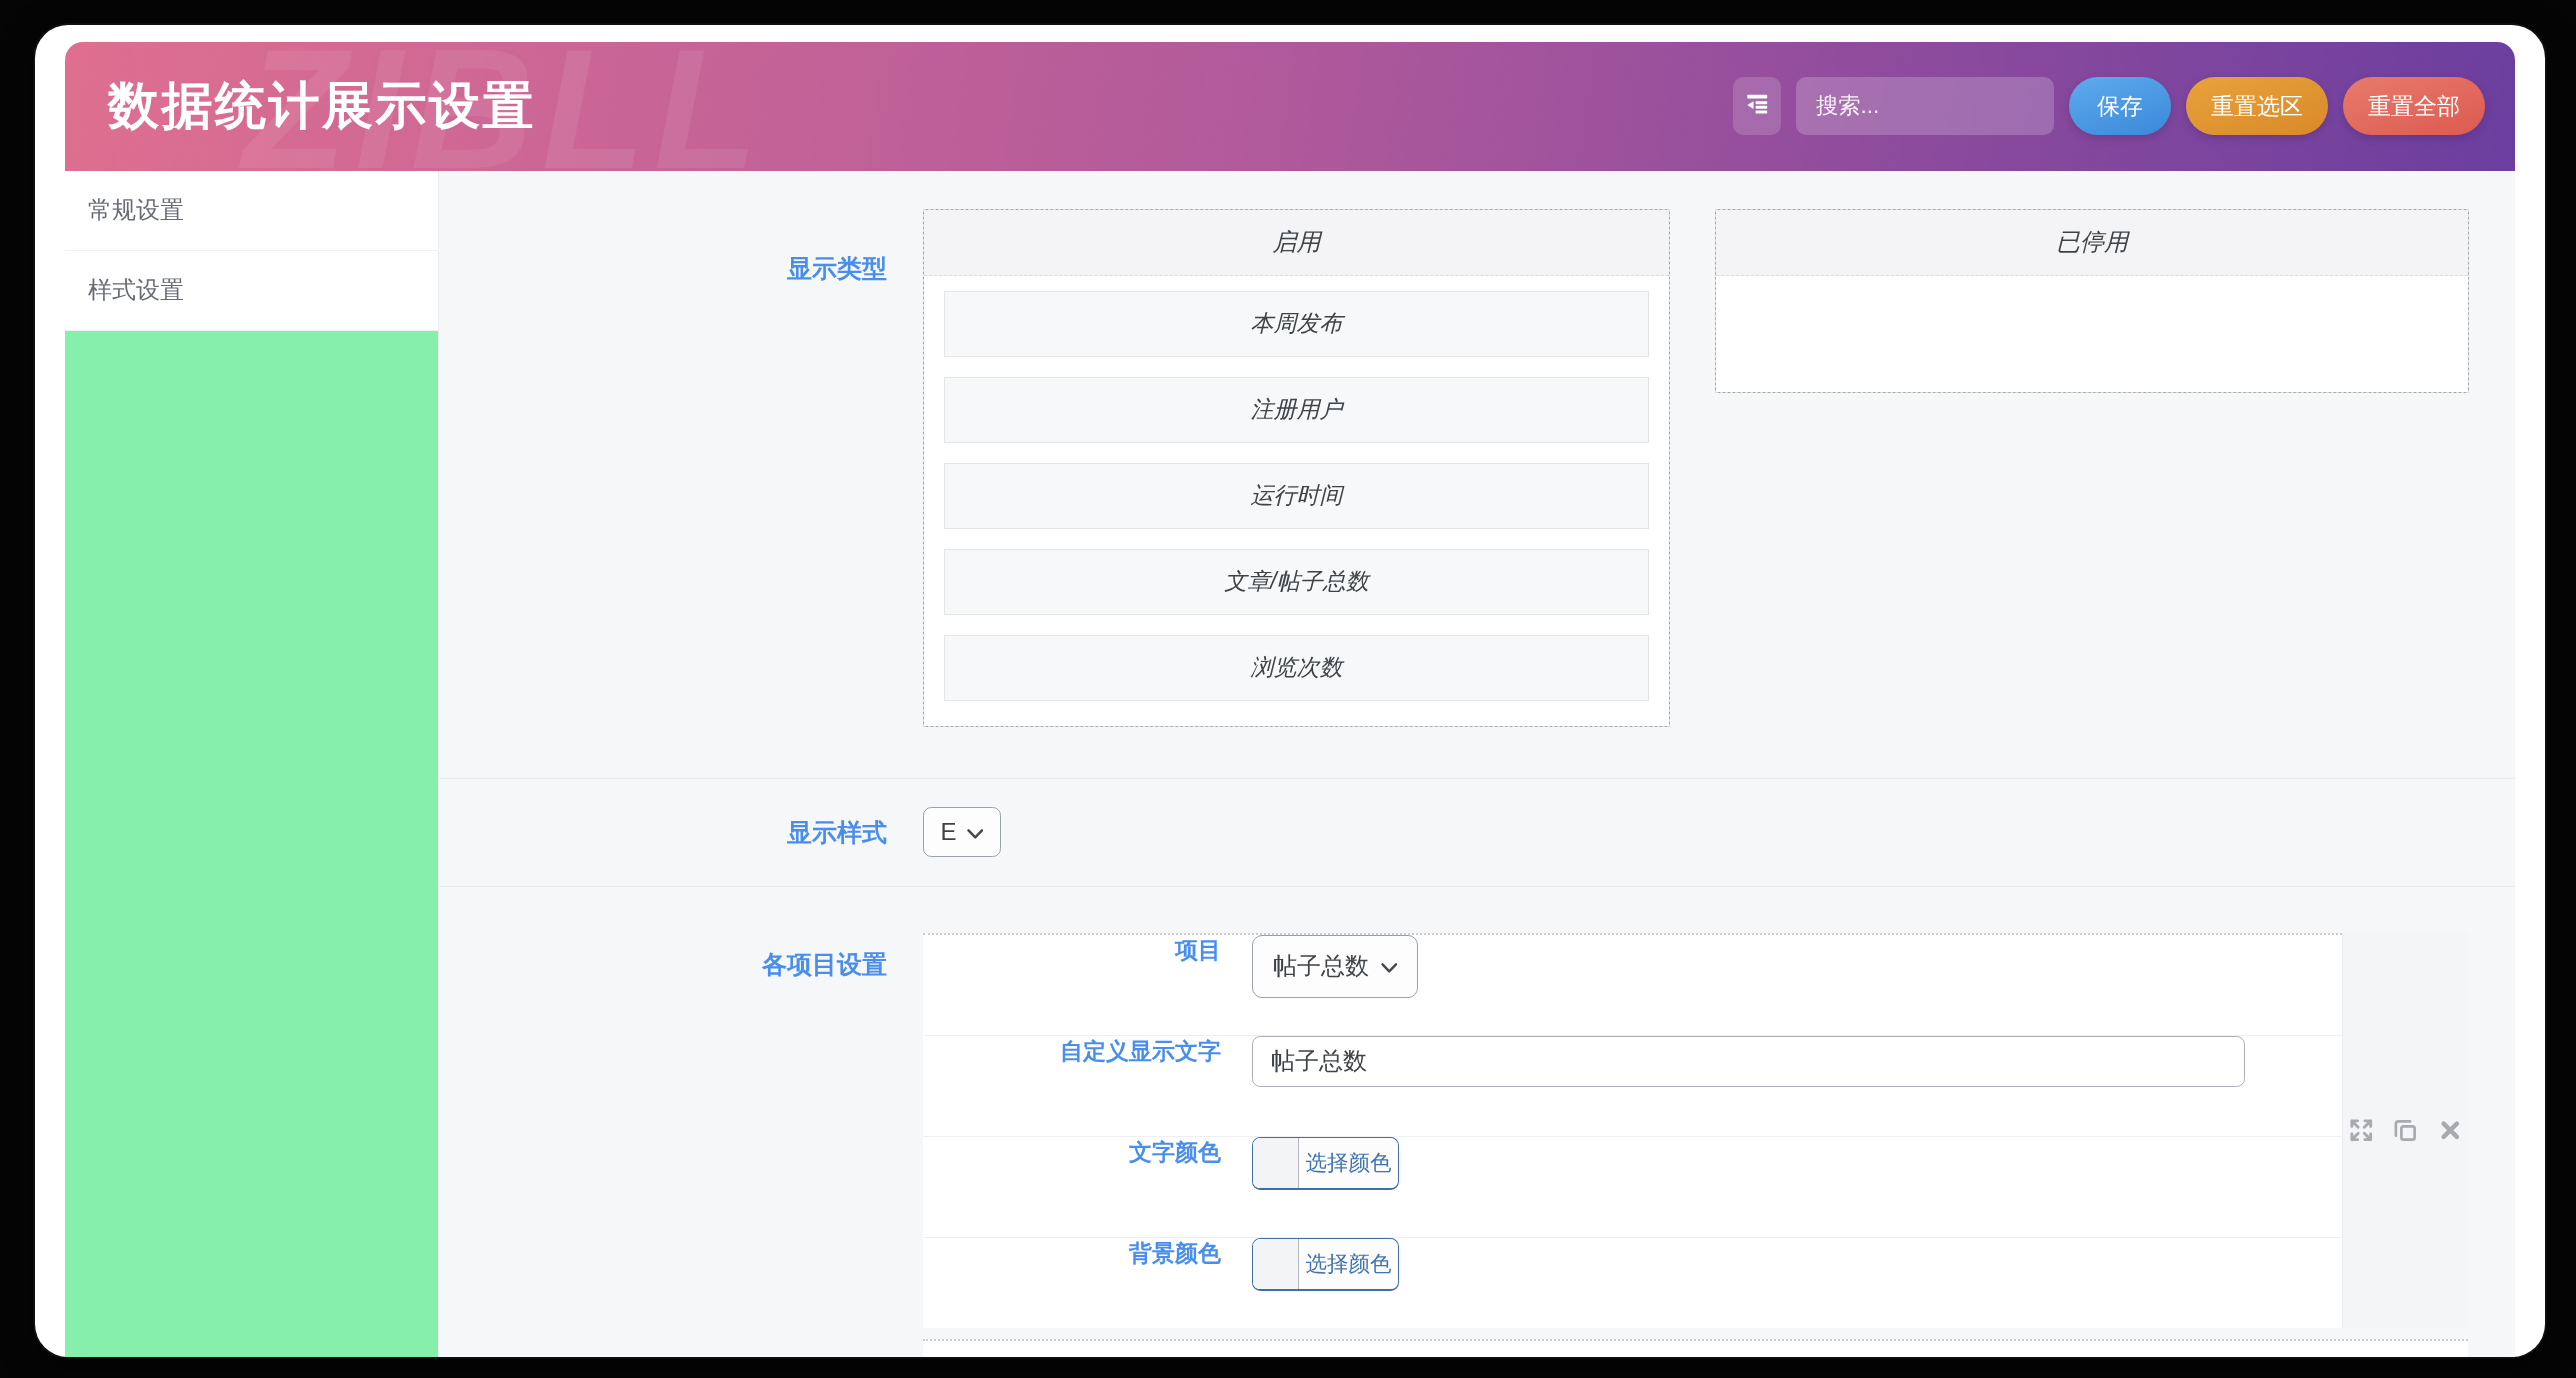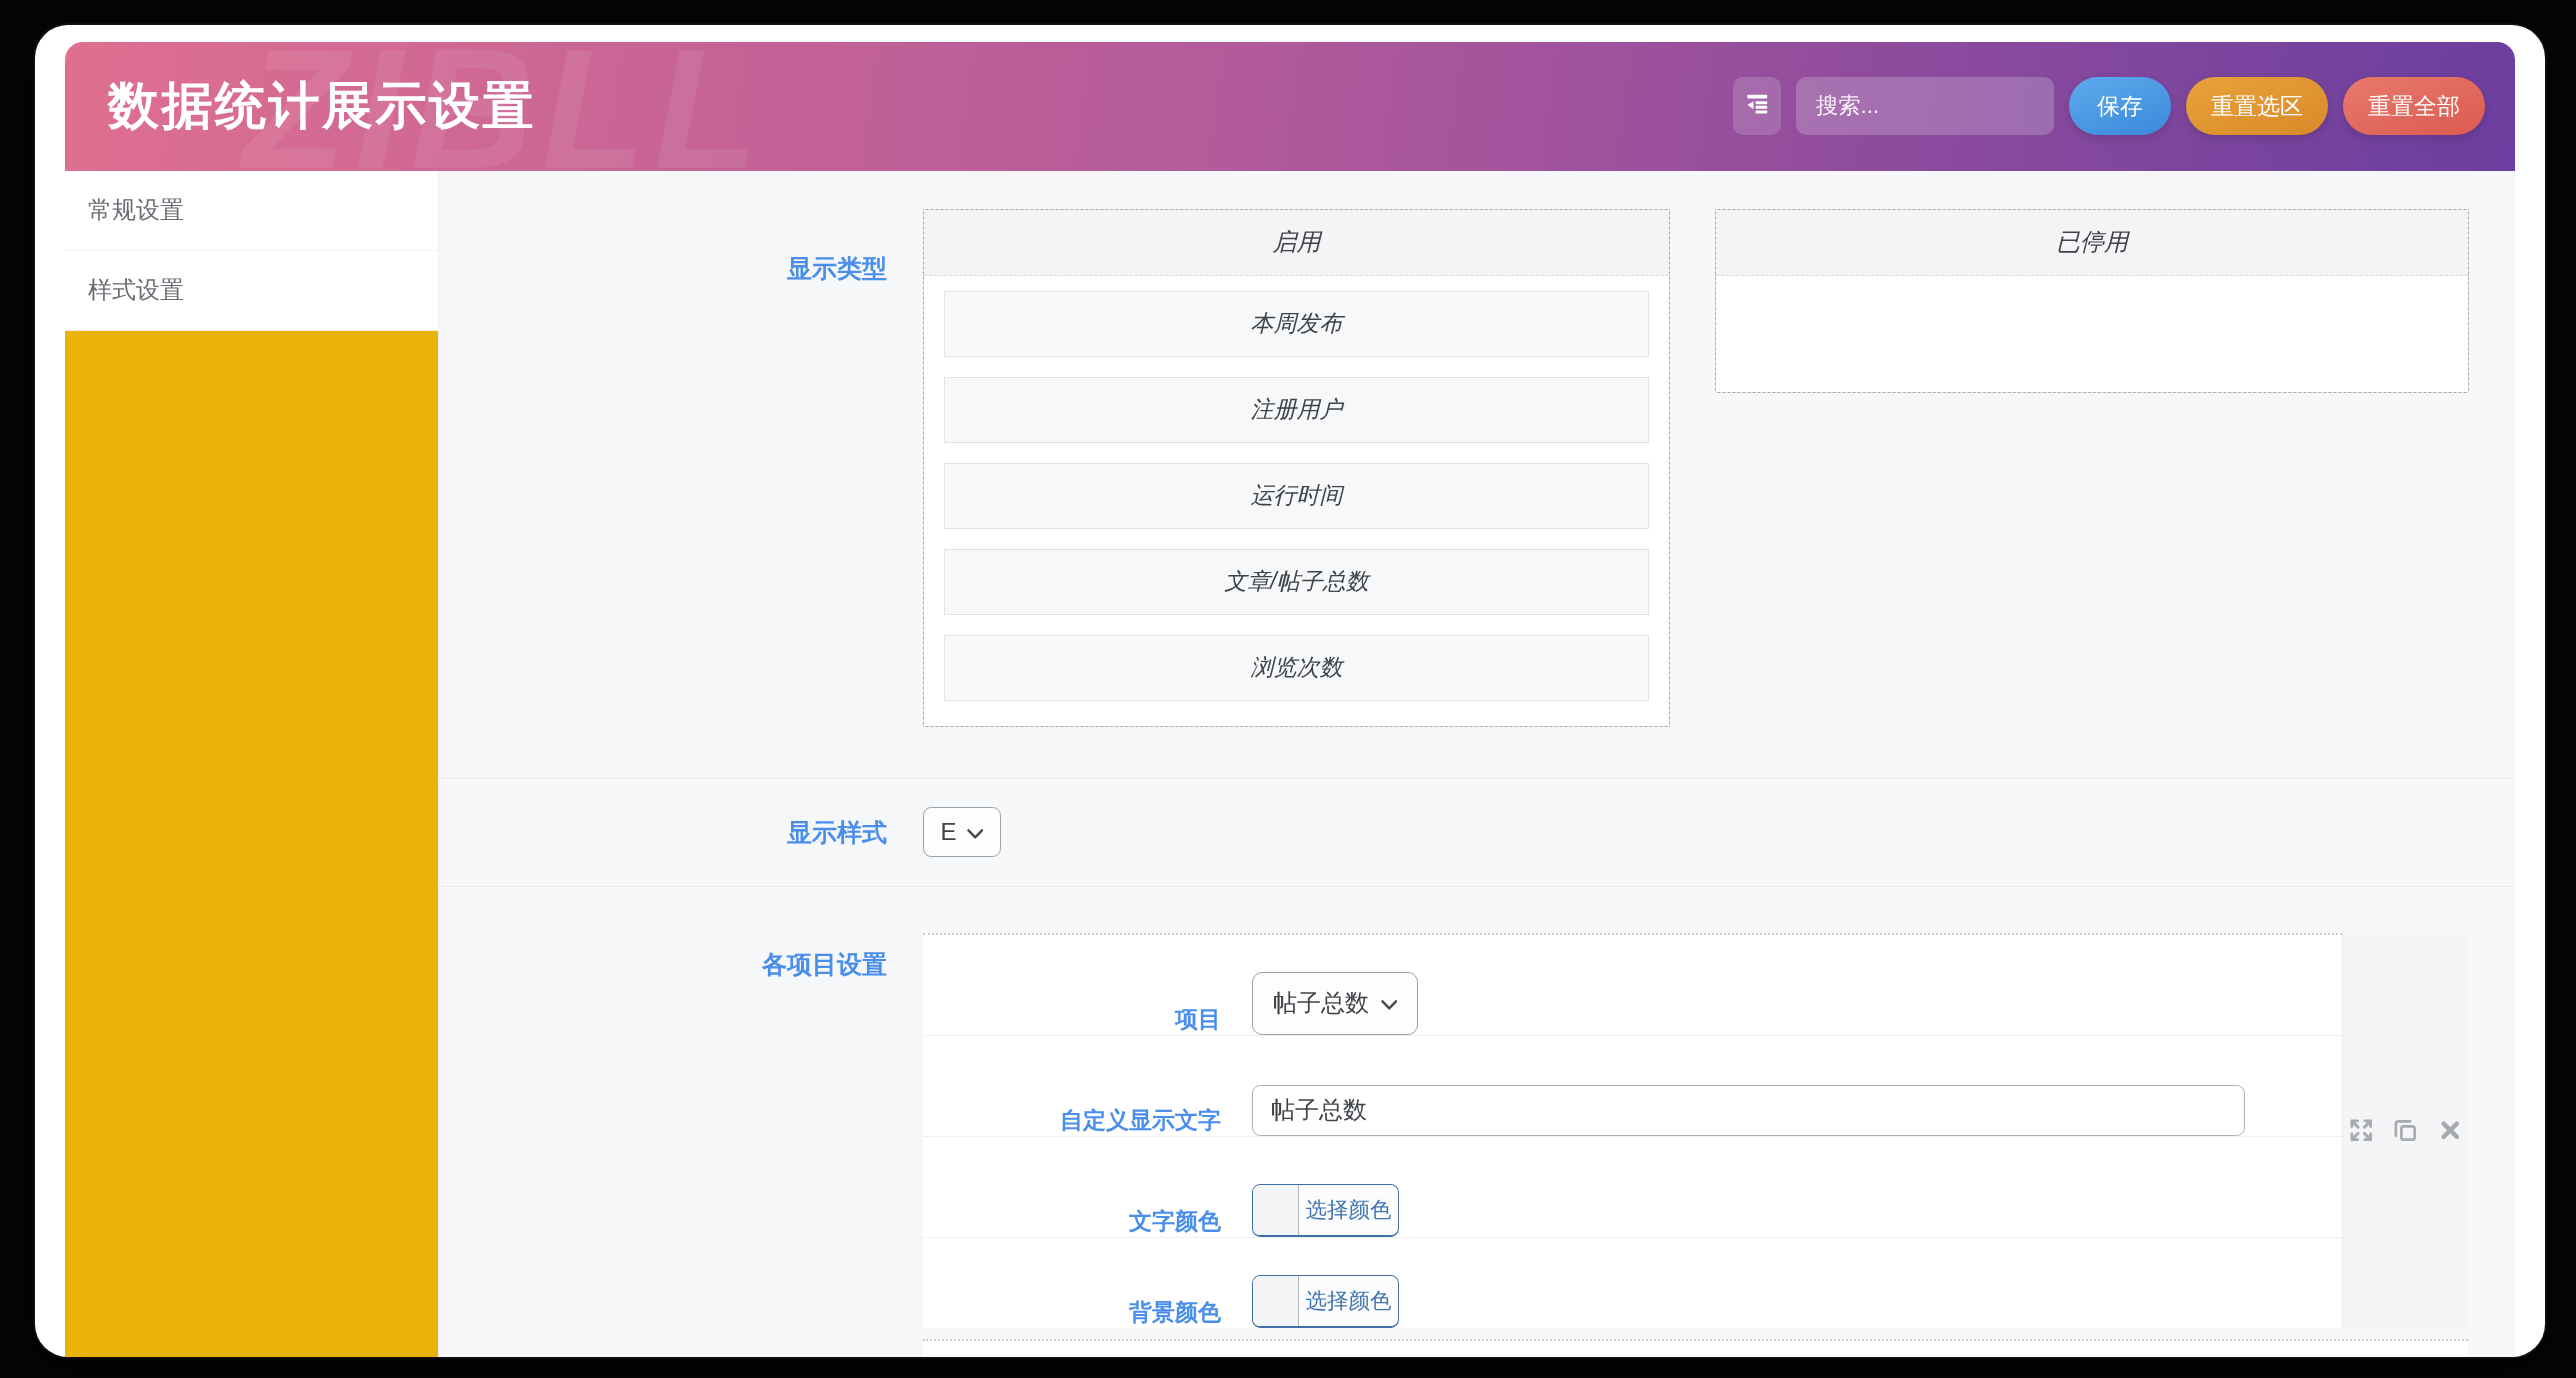--- a/index.html
+++ b/index.html
@@ -51,21 +51,21 @@
     height:58px; border:none; border-radius:30px; padding:0 25px;
     color:#ffffff; font-size:23px; cursor:pointer; font-weight:500;
     font-family:"Liberation Sans","DejaVu Sans",sans-serif;
     box-shadow:0 3.3px 8.3px rgba(0,0,0,.15);
   }
   .hbtn.save      { background:linear-gradient(160deg,#5fabee,#3a88d9); padding:12px 28px; }
   .hbtn.reset-sel { background:linear-gradient(160deg,#e8a23c,#d98a28); }
   .hbtn.reset-all { background:linear-gradient(160deg,#e87a6c,#dc5a50); }
   
   .page-body { display:flex; margin:0 30px; height:1186px; }
-  .sidebar { width:374px; background:#eab308; border-right:0.8px solid #ebedef; flex-shrink:0; }
+  .sidebar { width:374px; background:#86efac; border-right:0.8px solid #ebedef; flex-shrink:0; }
   .side-item {
     height:80px; display:flex; align-items:center; padding-left:23px;
     font-size:24px; color:#676c73; border-bottom:0.8px solid #f0f1f3; cursor:pointer;
     background:#ffffff;
   }
   .side-item.active { color:#4a8eeb; background:#f7f8fa; }
   .main { flex:1; background:#f6f7f8; overflow:hidden; }
   .mrow { display:flex; border-bottom:0.8px solid #e9ebed; }
   .mrow-label {
     width:448px; flex-shrink:0; text-align:right;
@@ -101,21 +101,21 @@
   }
   .chev { width:16.5px; height:10.8px; }
   
   .row-item-settings { border-bottom:none; }
   .row-item-settings .mrow-label { padding-top:61px; }
   .row-item-settings .mrow-content { padding:46px 0 0 36px; }
   .repeater-item { display:flex; width:1545px; }
   .repeater-card {
     flex:1; background:#ffffff; border-top:2.5px dotted #caccce;
   }
-  .field-row { display:flex; align-items:flex-end; border-bottom:0.8px solid #edeff1; min-height:101px; }
+  .field-row { display:flex; align-items:flex-start; border-bottom:0.8px solid #edeff1; min-height:101px; }
   .field-row:last-child { border-bottom:none; min-height:90px; }
   .field-label {
     width:329px; flex-shrink:0; text-align:right; padding-right:31px;
     color:#4a8eeb; font-size:23px; font-weight:bold;
   }
   .select-lg { height:63px; border-radius:10px; padding:0 20px; gap:11.6px; }
   .text-input {
     width:993px; height:51px; border:1.7px solid #acb0b6; border-radius:8.3px;
     padding:0 18px; font-size:24px; color:#3e4348; background:#ffffff; outline:none;
     font-family:"Liberation Sans","DejaVu Sans",sans-serif;

